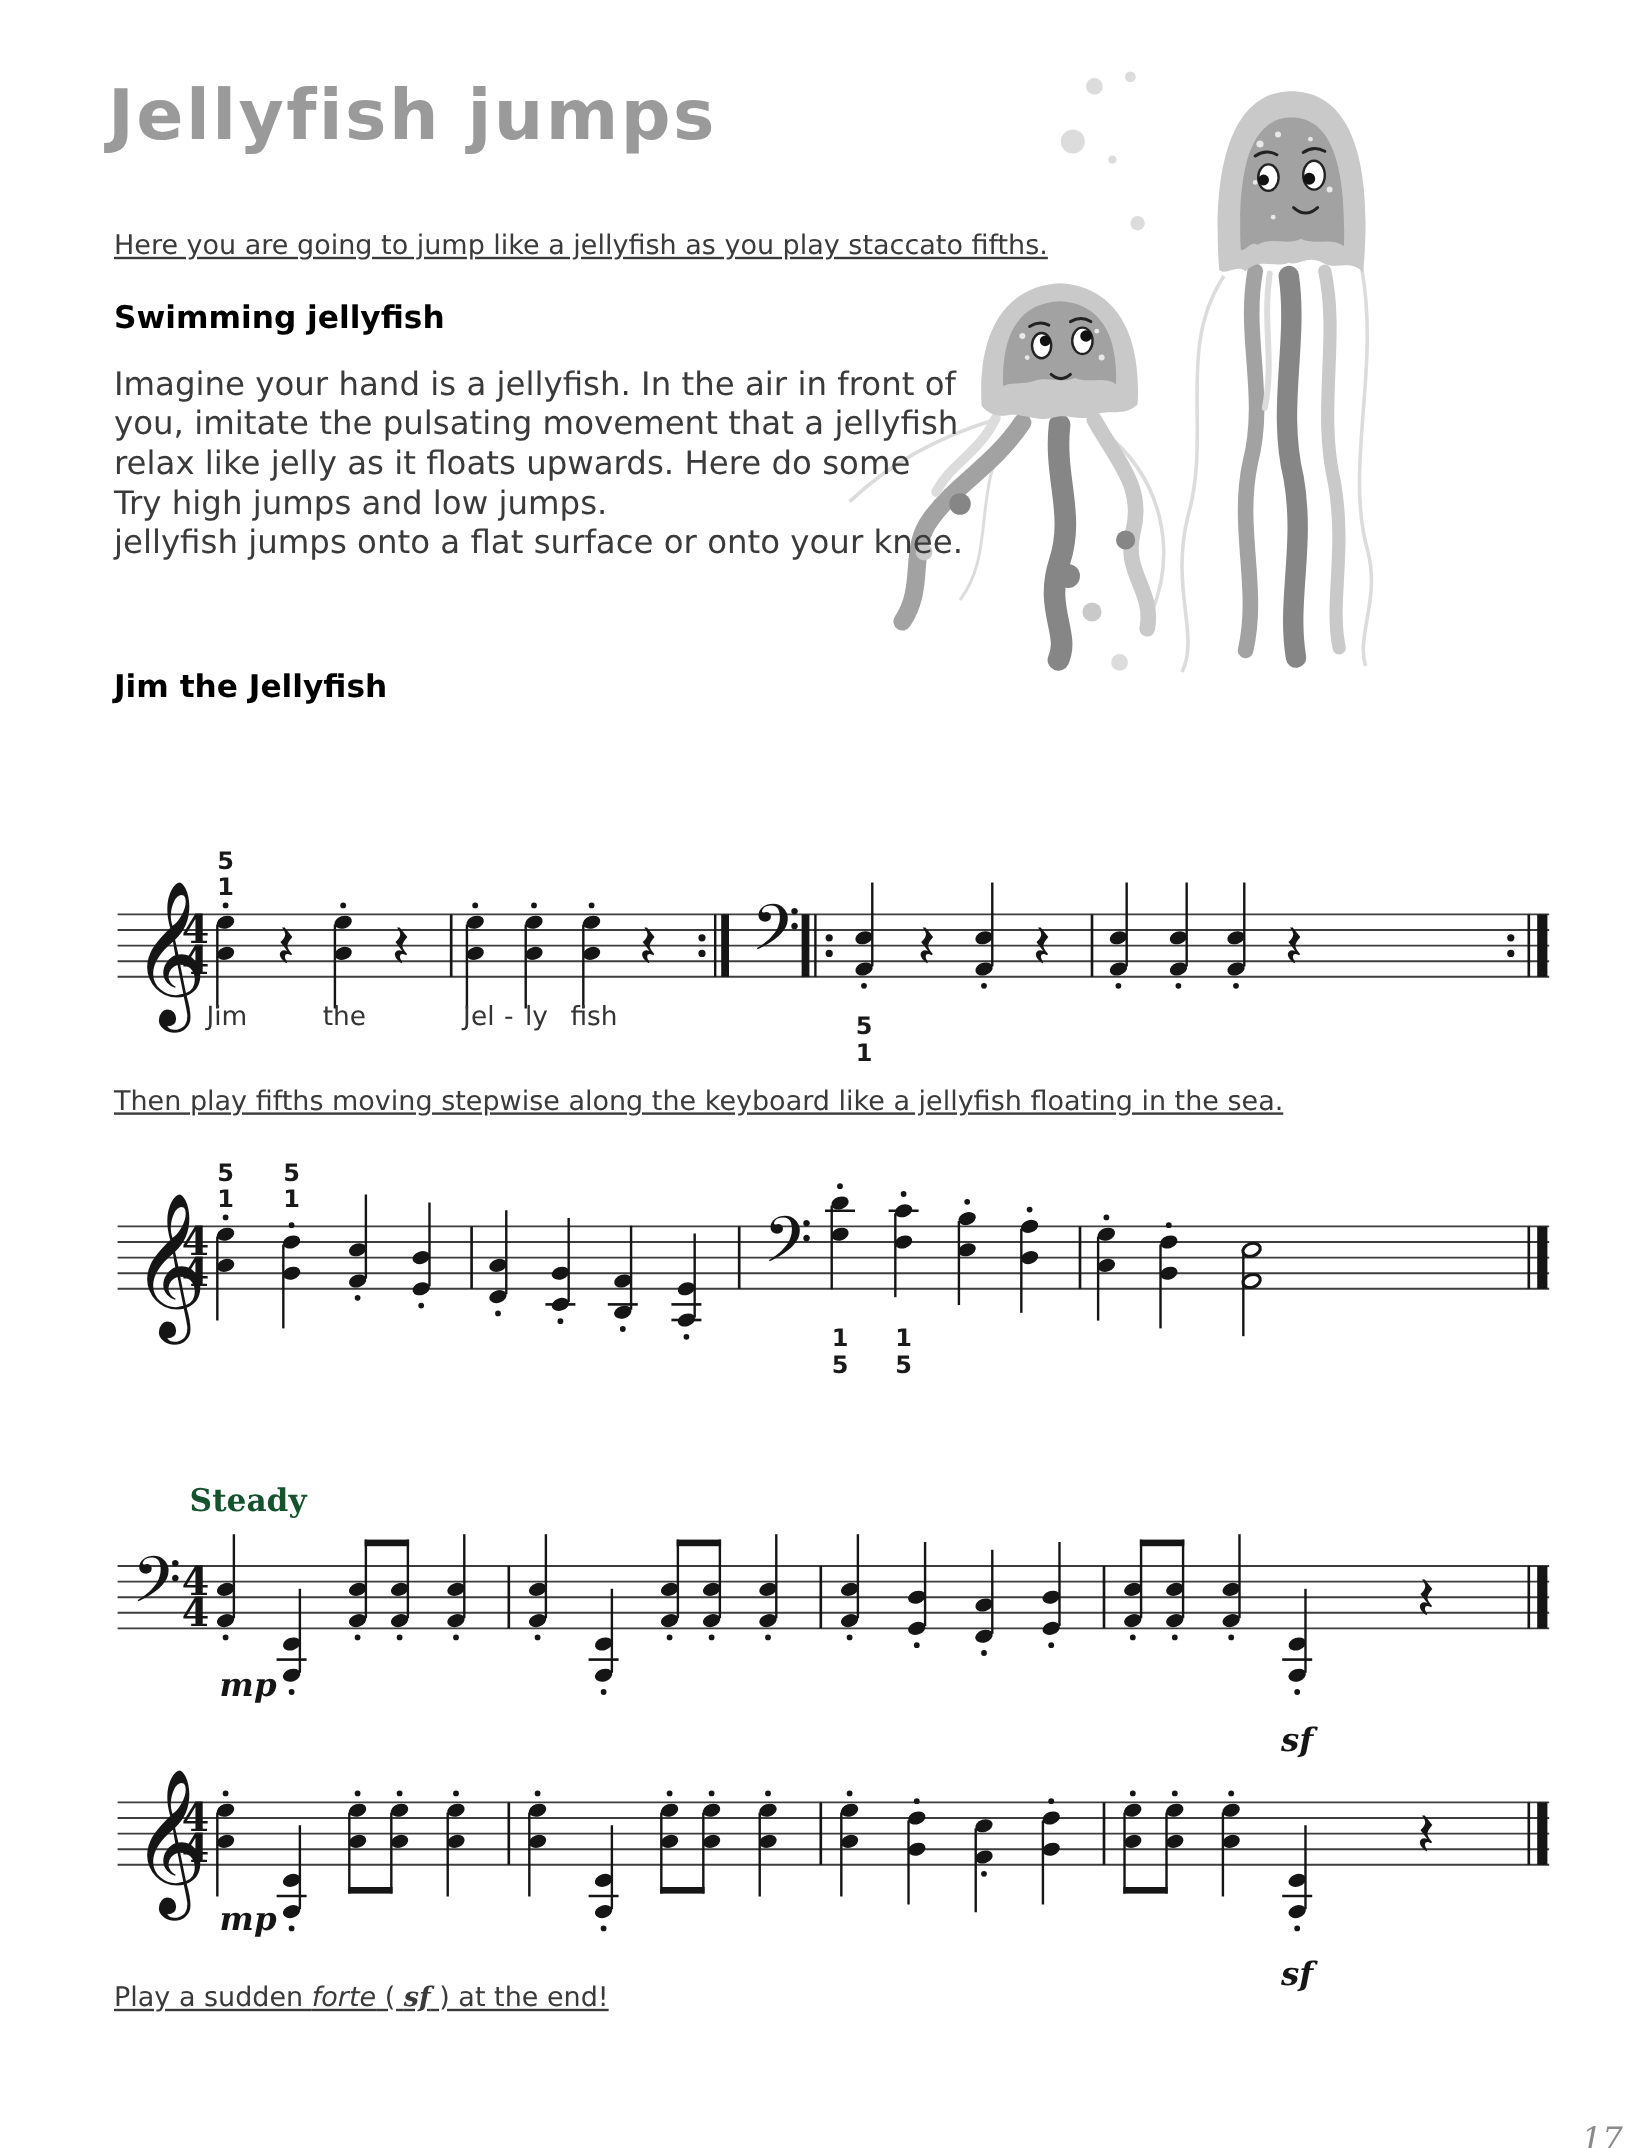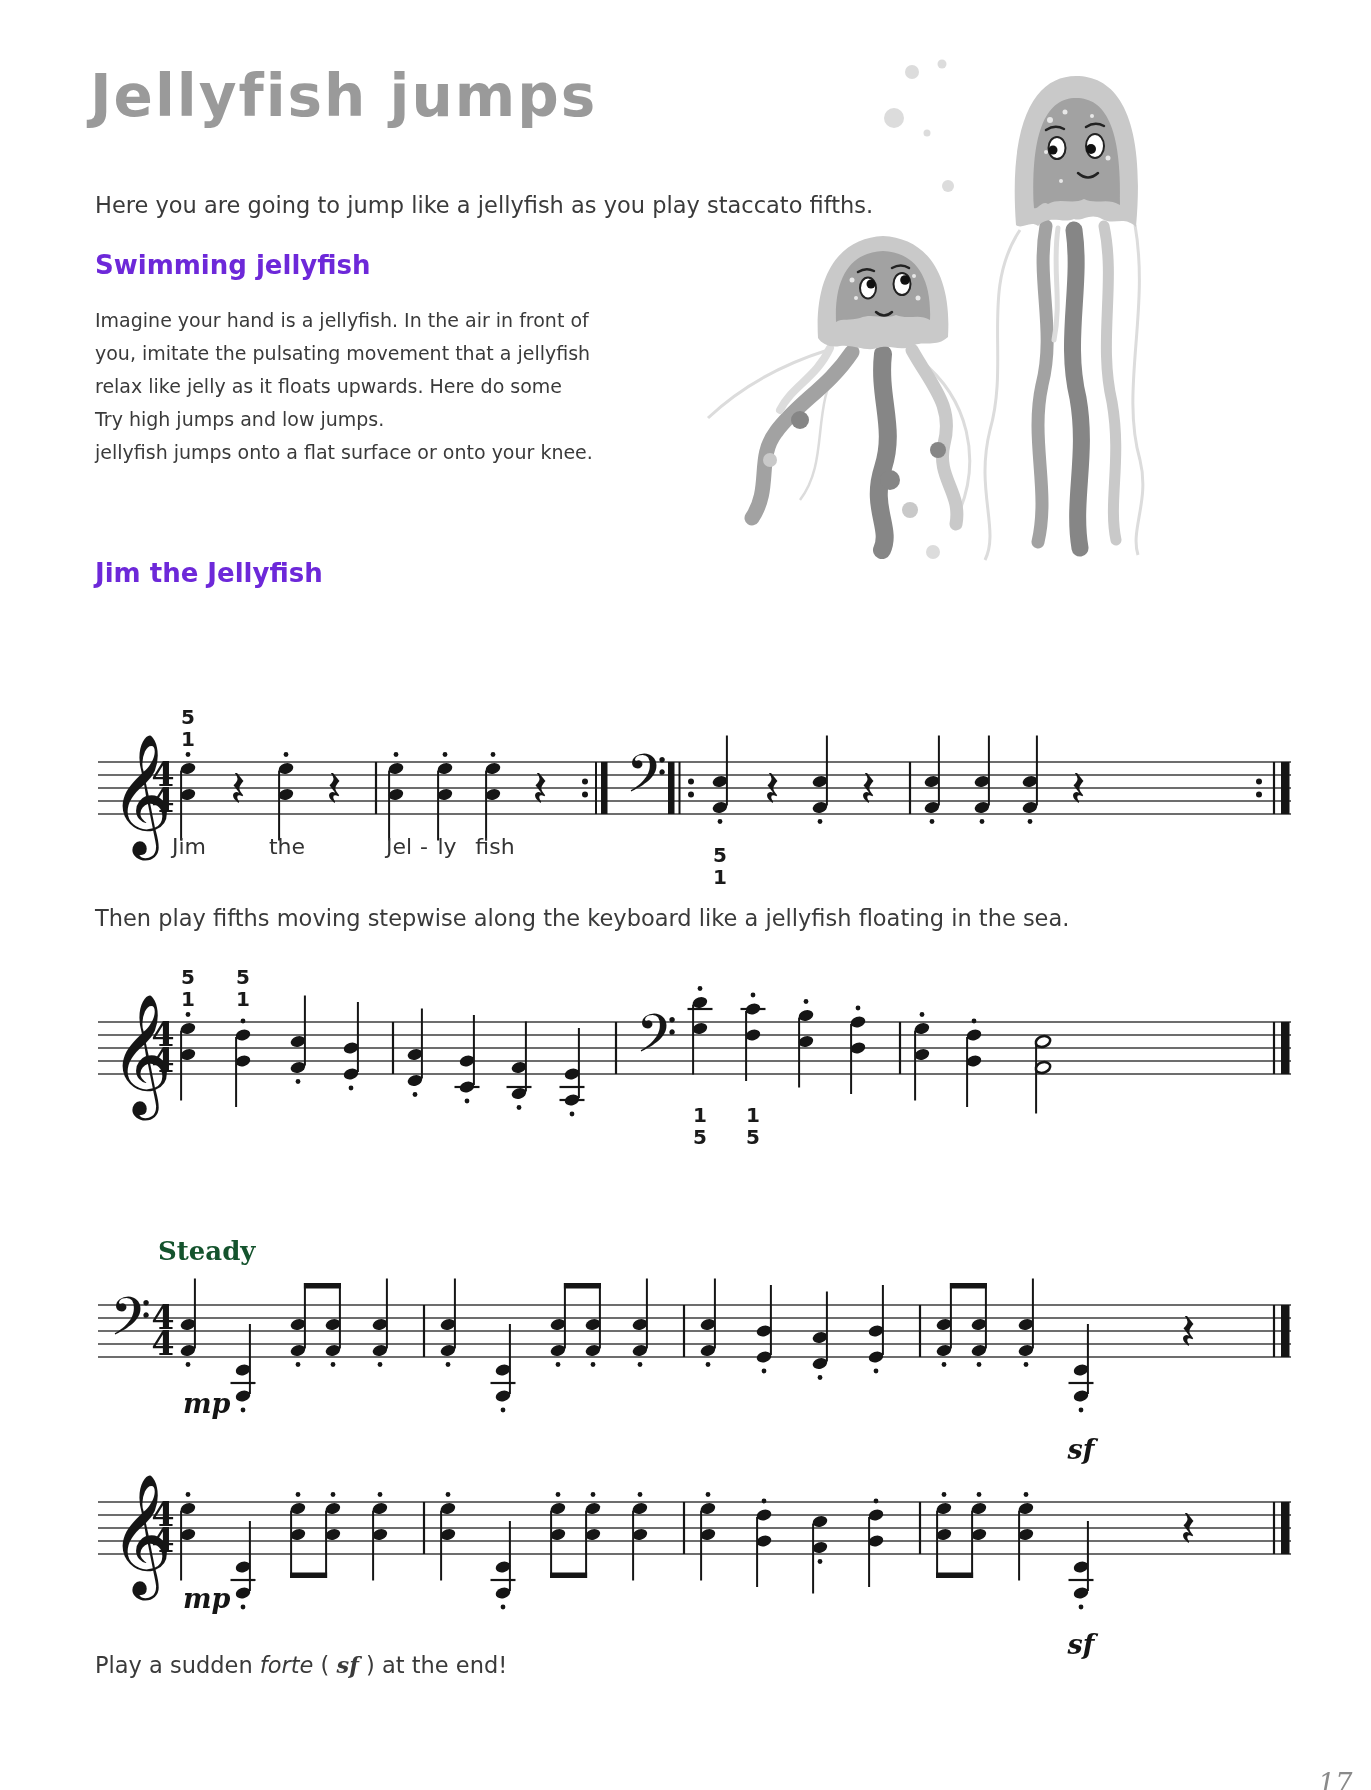--- a/index.html
+++ b/index.html
@@ -1,22 +1,22 @@
 <!DOCTYPE html>
 <html style="--il-light: #c9c9c9; --il-mid: #a2a2a2; --il-dark: #868686; --il-pale: #dcdcdc;"><head>
 <meta charset="utf-8">
 <style>
   html,body{margin:0;padding:0;background:#ffffff;}
   .page{position:relative;width:1371px;height:1790px;background:#ffffff;overflow:hidden;
         font-family:"DejaVu Sans",sans-serif;color:#3a3a3a;border-radius:15px;}
   .title{position:absolute;left:90px;top:62px;font-size:58px;font-weight:bold;
          letter-spacing:2px;color:#9a9a9a;}
-  .h2{position:absolute;left:95px;font-size:26px;font-weight:bold;color:#6d28d9;}
-  .body-line{position:absolute;left:95px;font-size:22.5px;line-height:30px;white-space:nowrap;}
-  .para{position:absolute;left:95px;font-size:19px;line-height:33px;white-space:nowrap;}
+  .h2{position:absolute;left:95px;font-size:26px;font-weight:bold;color:#000000;}
+  .body-line{position:absolute;left:95px;font-size:22.5px;line-height:30px;white-space:nowrap;text-decoration:underline;}
+  .para{position:absolute;left:95px;font-size:27px;line-height:33px;white-space:nowrap;}
   .tempo{position:absolute;left:158px;top:1236px;font-family:"DejaVu Serif",serif;
          font-weight:bold;font-size:26px;color:#14532d;}
   .pagenum{position:absolute;left:1318px;top:1768px;font-family:"DejaVu Serif",serif;
            font-style:italic;font-size:27px;color:#8a8a8a;}
   svg.music{position:absolute;}
   svg.illo{position:absolute;left:680px;top:30px;}
   .it{font-style:italic;}
   .sfx{font-family:"DejaVu Serif",serif;font-style:italic;font-weight:bold;}
   
   .clef-g{font-family:"DejaVu Sans",sans-serif;font-size:105px;fill:#151515;}

